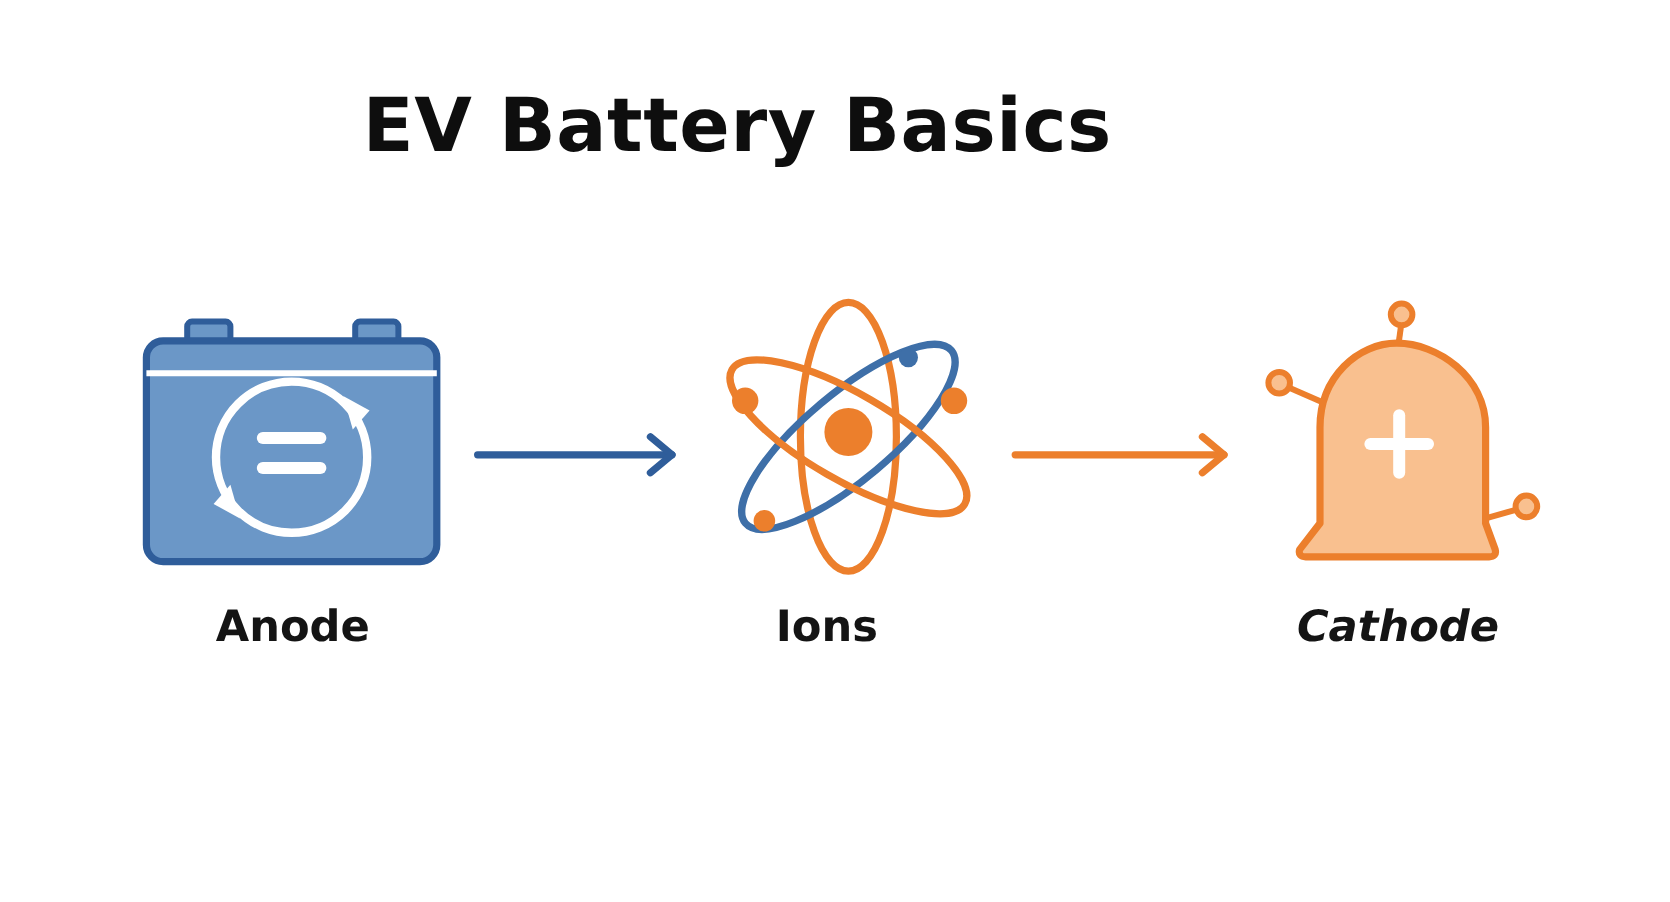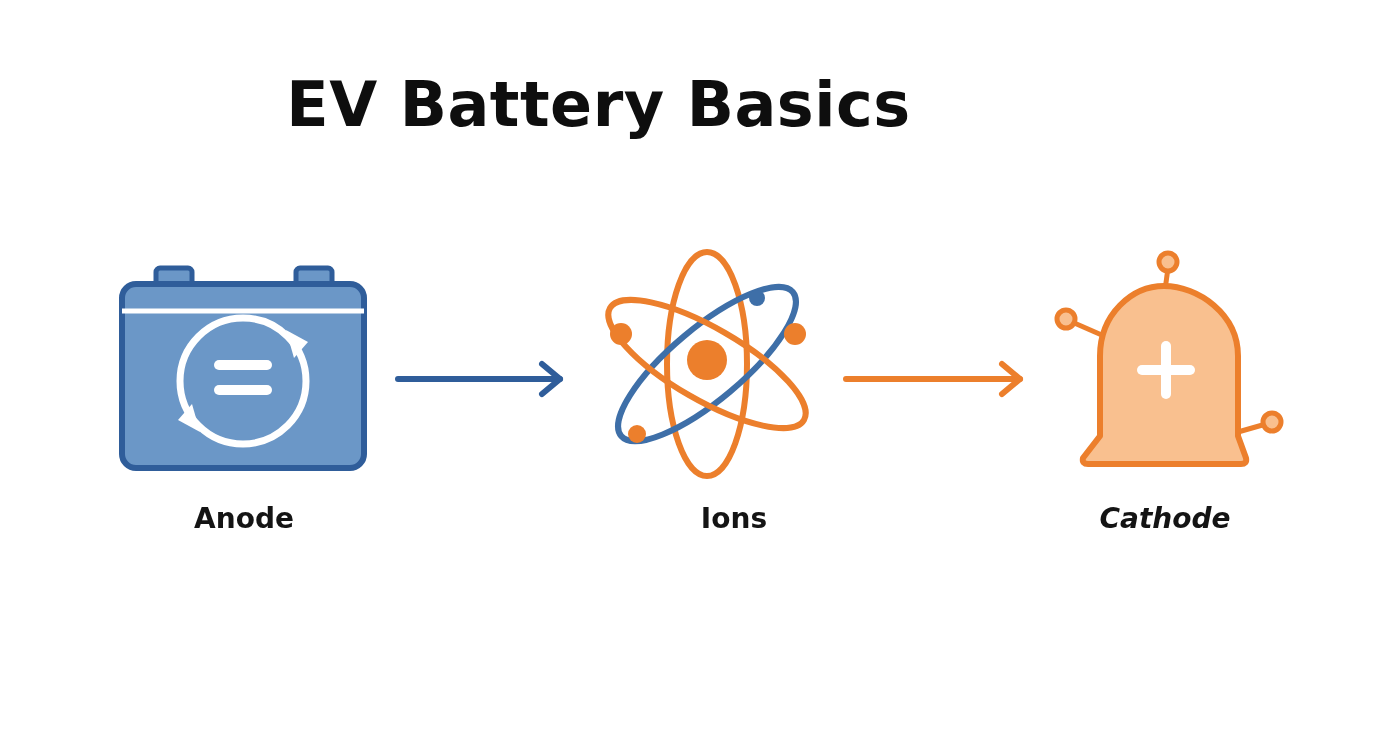--- a/index.html
+++ b/index.html
@@ -18,35 +18,36 @@
     .title {
       position: absolute;
       left: 0;
       top: 68px;
       width: 1197px;
       text-align: center;
       font-size: 62px;
       font-weight: bold;
       letter-spacing: 0.5px;
       color: #0e0e0e;
+      padding-left: 16px;
     }
     .label {
       position: absolute;
       top: 502px;
-      font-size: 28px;
+      font-size: 36px;
       font-weight: bold;
       text-align: center;
       width: 260px;
       color: #141414;
     }
     .icon {
       position: absolute;
     }
     #anode-label { left: 114px; }
-    #ions-label { left: 604px; }
+    #ions-label { left: 559px; }
     #cathode-label { left: 1035px; font-style: italic; }
   </style>
 </head>
 <body>
 
 <div>
   <div class="title">EV Battery Basics</div>
 
   <svg class="icon" style="left:118px; top:264px;" width="252" height="210" viewBox="0 0 252 210">
     <g>

